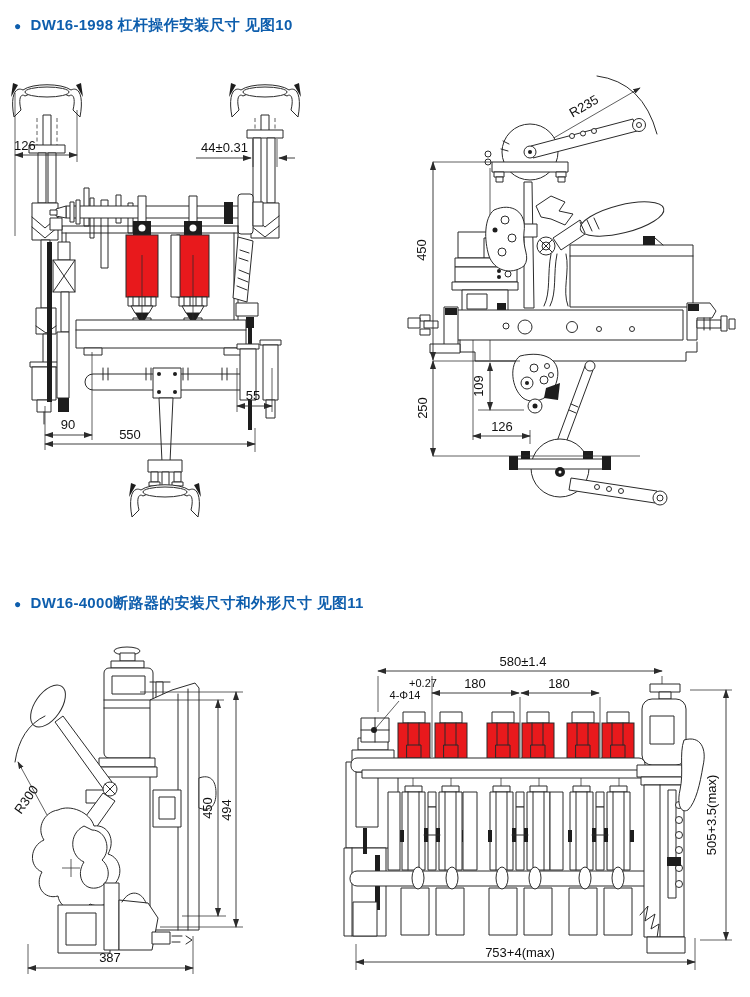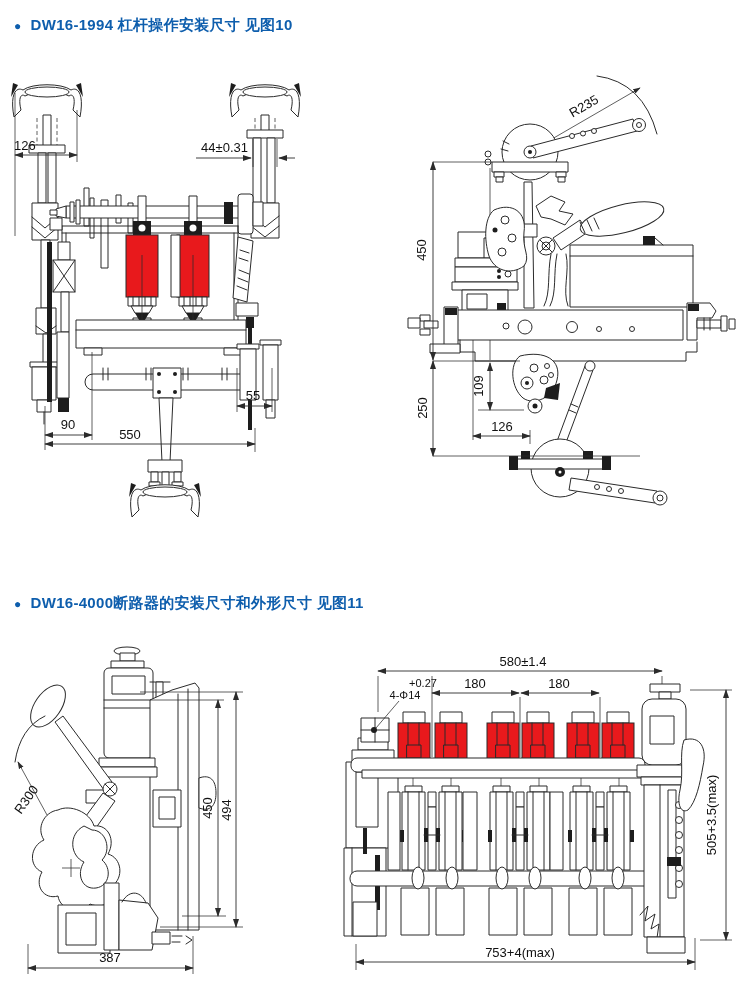--- a/index.html
+++ b/index.html
@@ -20,21 +20,21 @@
   text.dl{font-size:13px;fill:#111;}
   text.dls{font-size:11px;fill:#111;}
 </style>
 </head>
 <body>
 
 <div class="page">
 
   <div class="hdr" style="top:16px;">
     <span class="blt">●</span>
-    <span>DW16-1994 杠杆操作安装尺寸  见图10</span>
+    <span>DW16-1998 杠杆操作安装尺寸  见图10</span>
   </div>
 
   <svg class="drawing" style="top:60px;" width="750" height="460" viewBox="0 60 750 460">
     <defs>
       <marker id="s1arw" viewBox="0 0 10 8" refX="9" refY="4" markerWidth="10" markerHeight="8" orient="auto-start-reverse">
         <path d="M0,0.6 L10,4 L0,7.4 Z" fill="#2b2b2b"></path>
       </marker>
       <pattern id="s1thr" width="4" height="3" patternUnits="userSpaceOnUse">
         <path d="M0,1.5 H4" stroke="#2b2b2b" stroke-width="0.8"></path>
       </pattern>

